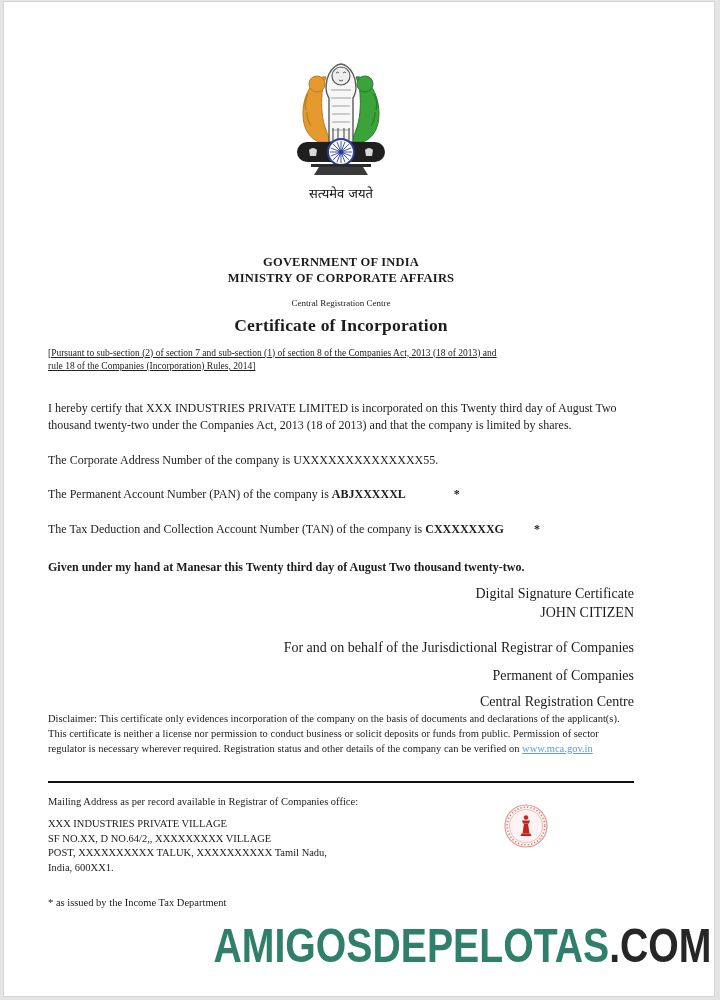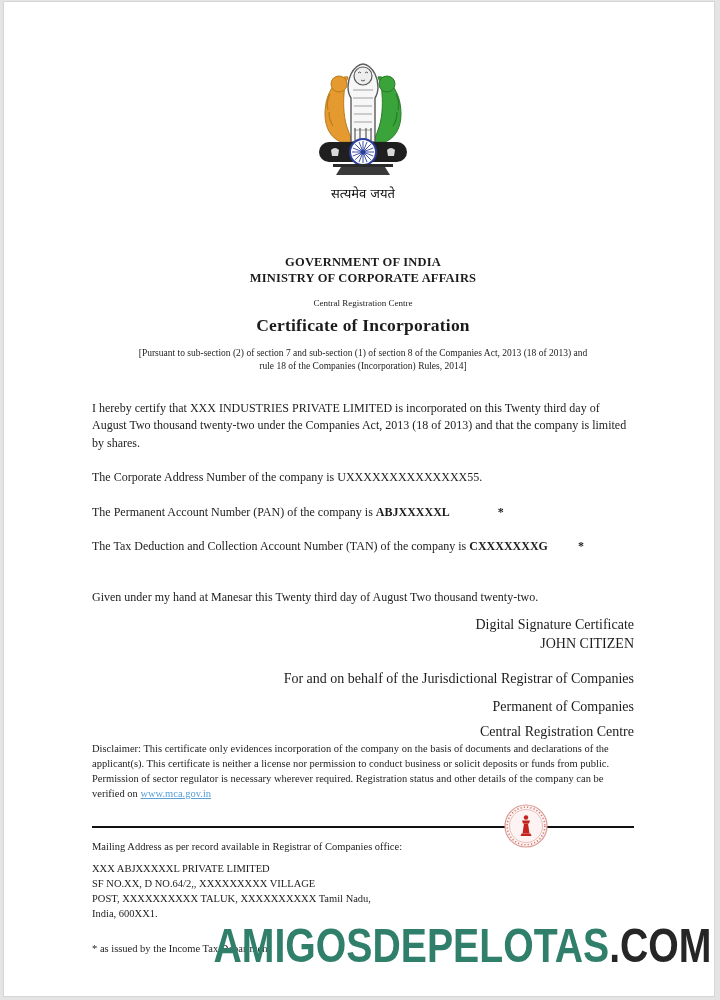--- a/index.html
+++ b/index.html
@@ -13,21 +13,21 @@
   .page {
     position: absolute;
     left: 4px; top: 2px;
     width: 710px; height: 994px;
     background: #ffffff;
     box-shadow: 0 0 0 1px #d6d6d6;
   }
   .content {
     position: relative;
     width: 100%; height: 100%;
-    padding: 0 80px 0 88px;
+    padding: 0 80px 0 44px;
   }
   
   .emblem-wrap {
     padding-top: 44px;
     text-align: center;
   }
   .emblem-wrap svg { display: inline-block; }
   .emblem-caption {
     font-family: "DejaVu Sans", sans-serif;
     font-size: 13px;
@@ -52,32 +52,33 @@
   }
   .cert-title {
     margin-top: 7px;
     text-align: center;
     font-weight: bold;
     font-size: 17.5px;
     letter-spacing: 0.2px;
   }
   .subtitle {
     margin-top: 11px;
-    text-align: center;
+    text-align: left;
     font-size: 9.5px;
     line-height: 1.4;
     color: #222;
+    text-decoration: underline;
   }
   
   .body-text { font-size: 12px; line-height: 1.45; color: #1c1c1c; }
   .para-certify { margin-top: 27px; }
   .para-cin { margin-top: 17px; }
   .para-pan { margin-top: 17px; }
   .para-tan { margin-top: 17px; }
-  .para-given { margin-top: 34px; }
+  .para-given { margin-top: 21px; font-weight: bold; }
   .bold { font-weight: bold; }
   .asterisk-gap-pan { display: inline-block; margin-left: 48px; }
   .asterisk-gap-tan { display: inline-block; margin-left: 30px; }
   
   .sig-block { text-align: right; font-size: 14px; line-height: 1.35; }
   .sig-dsc { margin-top: 9px; }
   .sig-behalf { margin-top: 16px; }
   .sig-roc { margin-top: 9px; }
   .sig-crc { margin-top: 7px; }
   
@@ -189,21 +190,21 @@
       <div class="sig-roc">Permanent of Companies</div>
       <div class="sig-crc">Central Registration Centre</div>
     </div>
 
     <div class="disclaimer"><span>Disclaimer: This certificate only evidences incorporation of the company on the basis of documents and declarations of the applicant(s). This certificate is neither a license nor permission to conduct business or solicit deposits or funds from public. Permission of sector regulator is necessary wherever required. Registration status and other details of the company can be verified on </span><a class="mca-link">www.mca.gov.in</a></div>
 
     <hr class="divider">
 
     <div class="mailing-heading">Mailing Address as per record available in Registrar of Companies office:</div>
     <div class="mailing-address">
-      <div>XXX ABJXXXXXL PRIVATE LIMITED</div>
+      <div>XXX INDUSTRIES PRIVATE VILLAGE</div>
       <div>SF NO.XX, D NO.64/2,, XXXXXXXXX VILLAGE</div>
       <div>POST, XXXXXXXXXX TALUK, XXXXXXXXXX Tamil Nadu,</div>
       <div>India, 600XX1.</div>
     </div>
 
     <div class="footnote">* as issued by the Income Tax Department</div>
 
     <div class="stamp">
       <svg width="46" height="46" viewBox="0 0 46 46">
         <circle cx="23" cy="23" r="21" fill="#fdf3f2"></circle>

